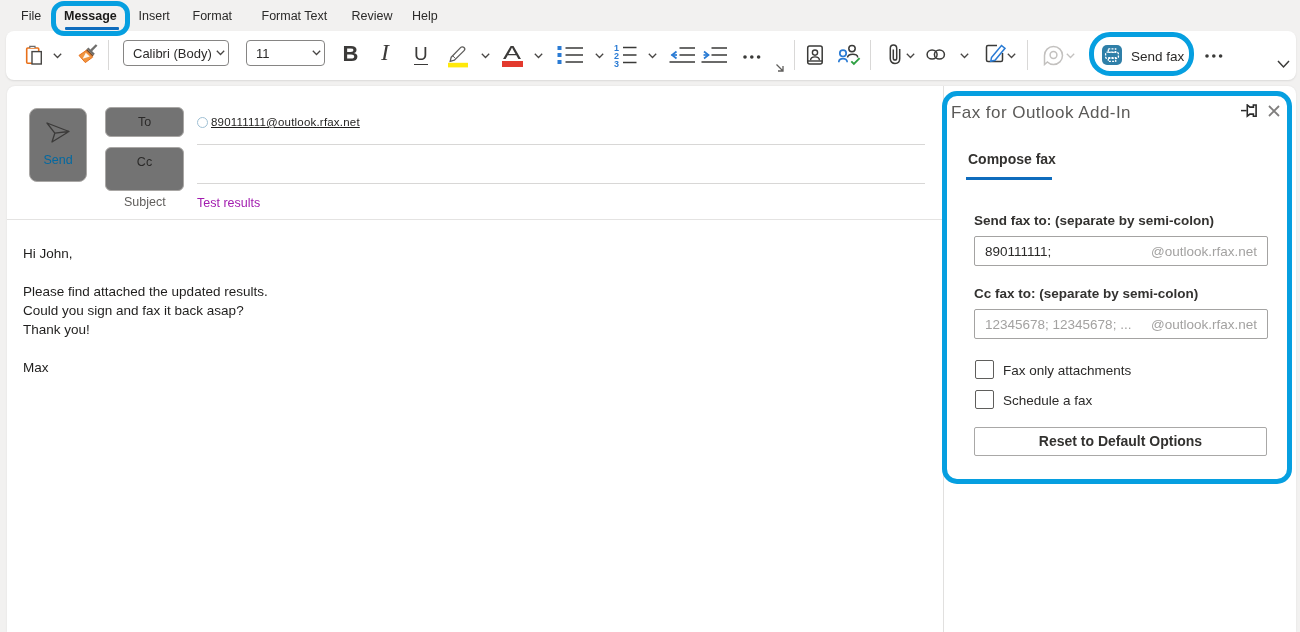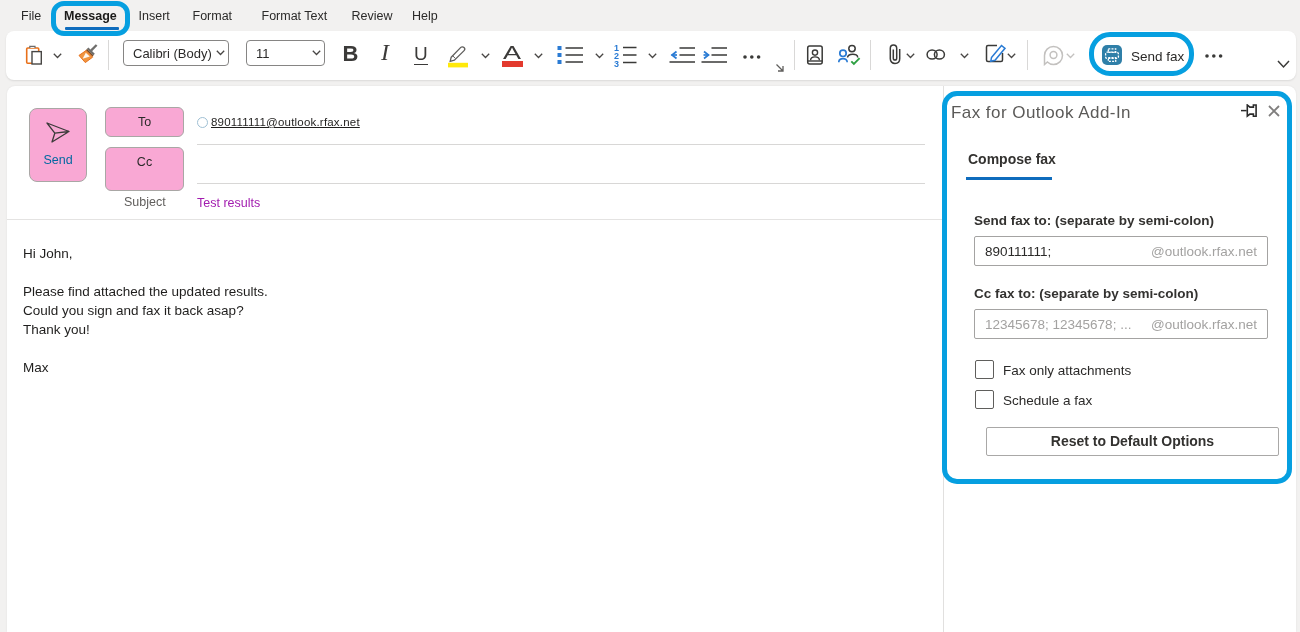--- a/index.html
+++ b/index.html
@@ -17,33 +17,33 @@
 .vsep-main { position:absolute; left:943px; top:86px; width:1px; height:546px; background:#e1e0df; }
 
 
 .vsep { position:absolute; top:40px; width:1px; height:30px; background:#d9d8d7; }
 .combo { position:absolute; top:40px; height:26px; border:1px solid #868584; border-radius:4px; background:#fff; font-size:13px; color:#2b2a29; }
 .combo span { position:absolute; left:9px; top:5px; }
 .chev { position:absolute; }
 .btxt { position:absolute; font-size:21px; font-weight:bold; color:#3b3a39; line-height:21px; }
 
 
-.hbtn { position:absolute; background:#f9a8d4; border:1px solid #a9a7a5; border-radius:6px; text-align:center; font-size:12.5px; color:#2b2a29; }
+.hbtn { position:absolute; background:#737373; border:1px solid #a9a7a5; border-radius:6px; text-align:center; font-size:12.5px; color:#2b2a29; }
 .fieldline { position:absolute; height:1px; background:#d8d7d6; }
 .divfull { position:absolute; left:7px; top:219px; width:936px; height:1px; background:#e4e3e2; }
 
 
 .ptitle { position:absolute; left:951px; top:103px; font-size:17px; color:#5b5a58; letter-spacing:0.45px; white-space:nowrap; }
 .plabel { position:absolute; font-size:13.5px; font-weight:bold; color:#333230; white-space:nowrap; }
 .pinput { position:absolute; left:974px; width:294px; height:30px; border:1px solid #a4a3a2; border-radius:2px; background:#fff; }
 .pinput .lt { position:absolute; left:10px; top:7px; font-size:13.5px; color:#2b2a29; }
 .pinput .ph { position:absolute; right:10px; top:7px; font-size:13.5px; color:#a3a2a1; }
 .cbox { position:absolute; left:975px; width:19px; height:19px; border:1px solid #5f5e5c; border-radius:2px; background:#fff; }
 .clabel { position:absolute; left:1003px; font-size:13.5px; color:#2b2a29; white-space:nowrap; }
-.pbtn { position:absolute; left:974px; top:427px; width:293px; height:29px; border:1px solid #a9a8a7; border-radius:2px; background:#fff; text-align:center; font-size:14px; font-weight:bold; color:#333230; line-height:27px;margin-left:12px; }
+.pbtn { position:absolute; left:974px; top:427px; width:293px; height:29px; border:1px solid #a9a8a7; border-radius:2px; background:#fff; text-align:center; font-size:14px; font-weight:bold; color:#333230; line-height:27px; }
 
 
 .ring { position:absolute; border:5px solid #069fe0; background:transparent; }
 
 
 .bodytxt { position:absolute; left:23px; top:244px; font-size:13.5px; line-height:19px; color:#1f1e1d; }
 </style>
 </head>
 <body>
 

